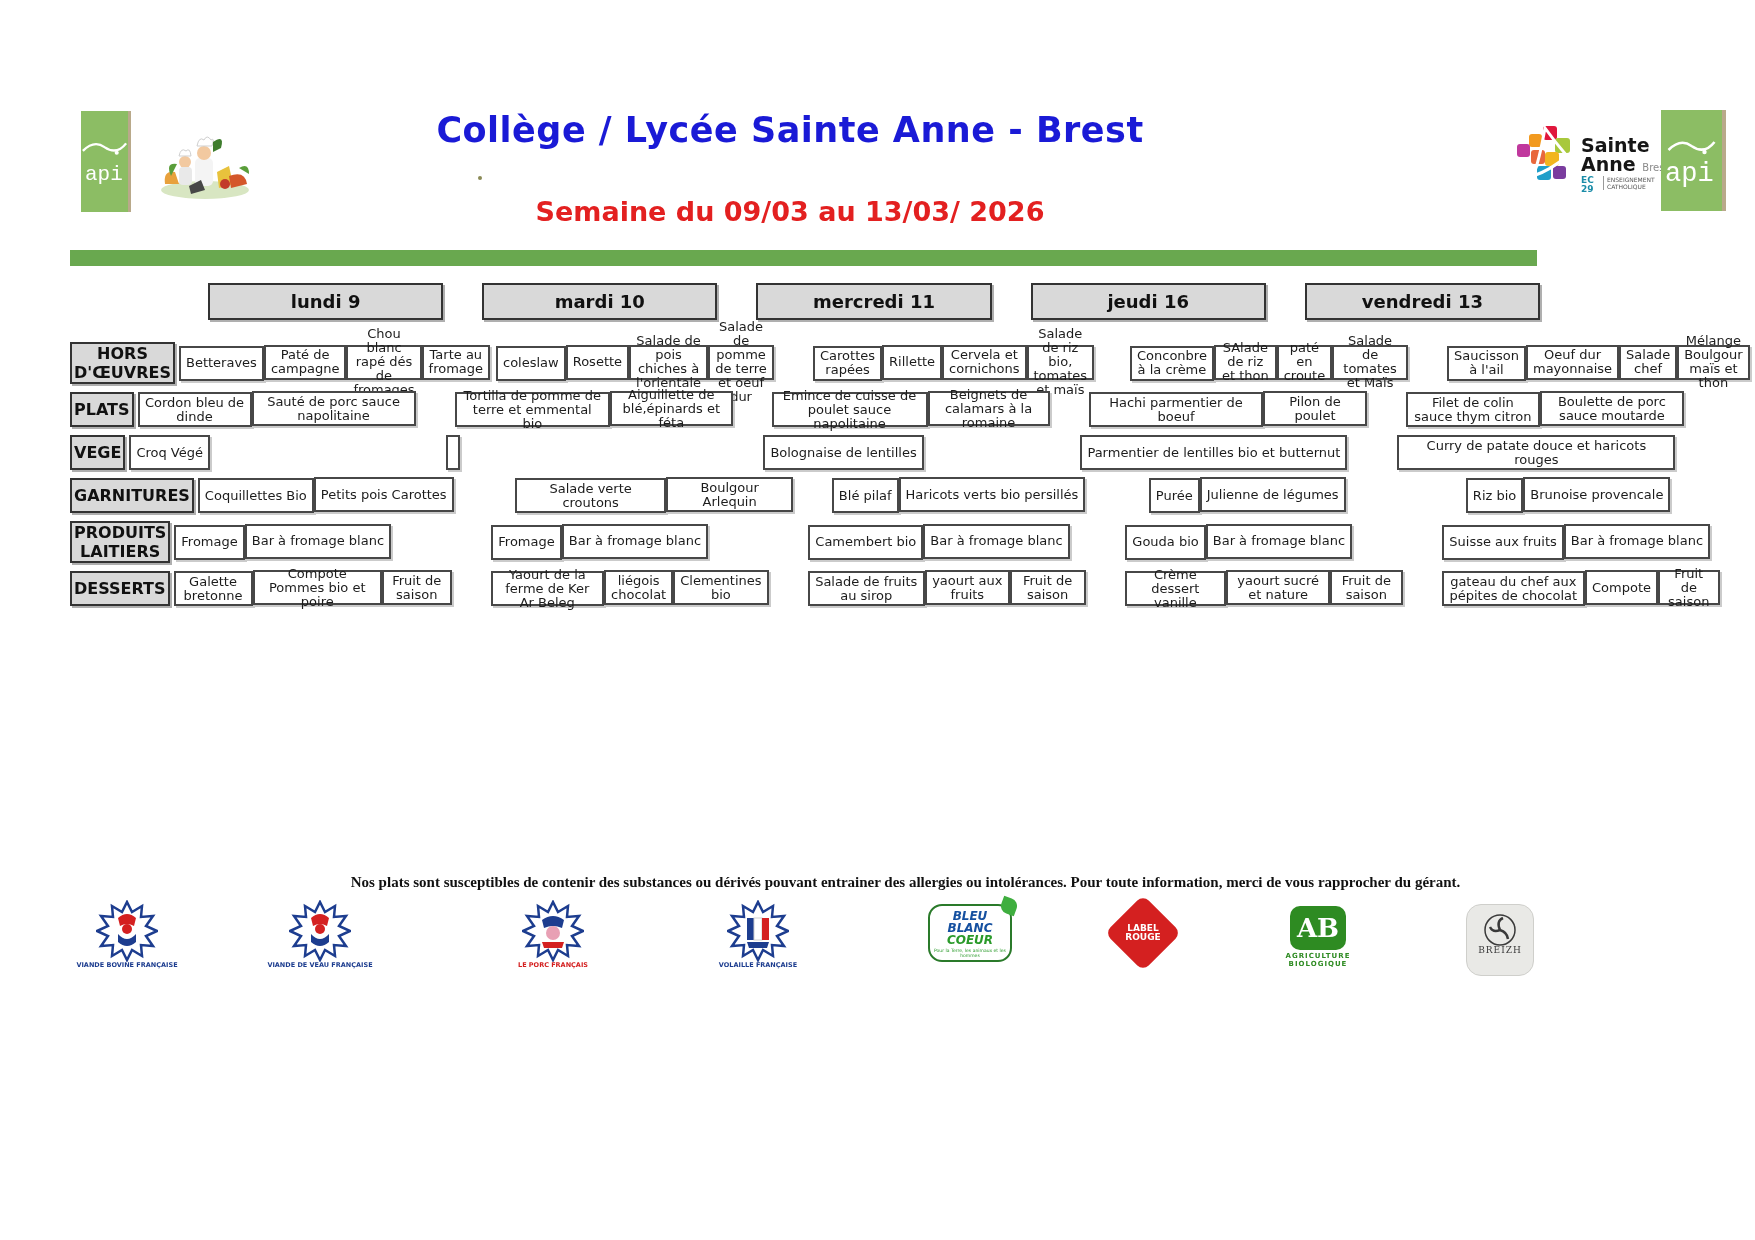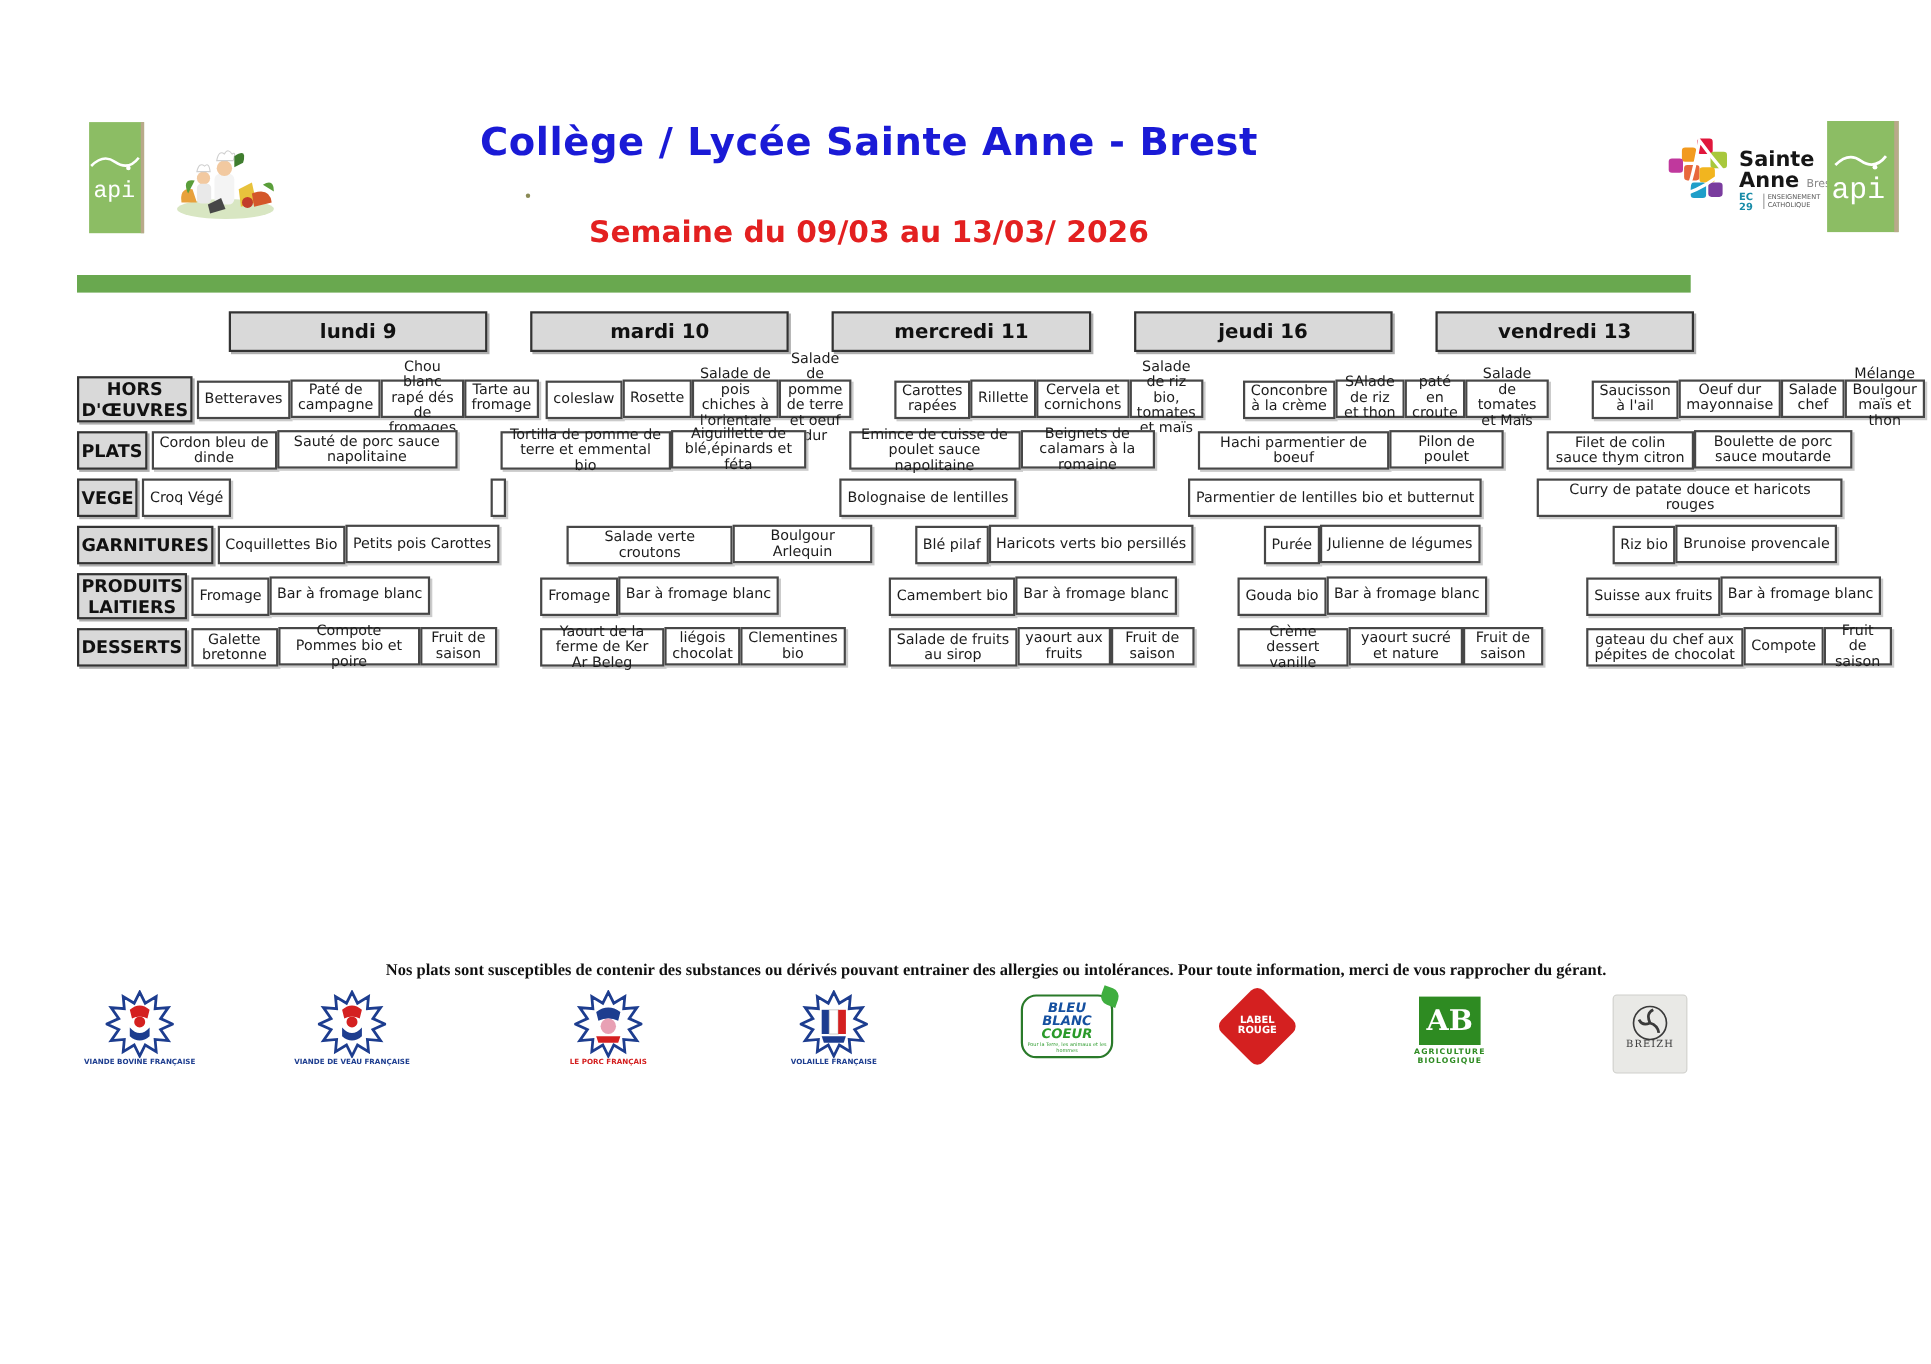--- a/index.html
+++ b/index.html
@@ -67,26 +67,26 @@
   .bbc .l1{color:#1550a0;font-weight:bold;font-size:12px;line-height:12px;font-style:italic;}
   .bbc .l2{color:#2a9a2a;font-weight:bold;font-size:12px;line-height:12px;font-style:italic;}
   .bbc .tag{color:#2a9a2a;font-size:4.5px;line-height:5px;margin-top:2px;}
   .bbc .leaf{position:absolute;right:-7px;top:-8px;width:16px;height:16px;background:#3fae3f;
              border-radius:0 50% 0 50%;transform:rotate(20deg);}
 
   .lr-badge{width:54px;height:54px;margin:6px auto 0;background:#d42020;border-radius:8px;
             transform:rotate(45deg);display:flex;align-items:center;justify-content:center;}
   .lr-badge span{transform:rotate(-45deg);color:#fff;font-weight:bold;font-size:9px;line-height:9px;}
 
-  .ab-badge{width:56px;height:44px;margin:6px auto 2px;background:#2e8b22;border-radius:0;
+  .ab-badge{width:56px;height:44px;margin:6px auto 2px;background:#2e8b22;border-radius:10px;
             color:#fff;font-weight:bold;font-size:26px;line-height:44px;font-family:"DejaVu Serif",serif;}
   .ab-sub{color:#2e8b22;font-size:7px;line-height:8px;font-weight:bold;letter-spacing:1px;}
 
   .breizh{width:66px;height:70px;margin:4px auto 0;background:#e9e9e6;border:1px solid #cfcfcb;
-          border-radius:4px;position:relative;}
+          border-radius:15px;position:relative;}
   .breizh .trisk{margin-top:8px;}
   .breizh .cap{font-family:"DejaVu Serif",serif;font-size:9px;letter-spacing:1px;color:#3a3a3a;font-weight:normal;}
 </style>
 </head>
 <body>
 
 <div class="page">
 
   <div class="api-logo left">
     <svg viewBox="0 0 50 40">

